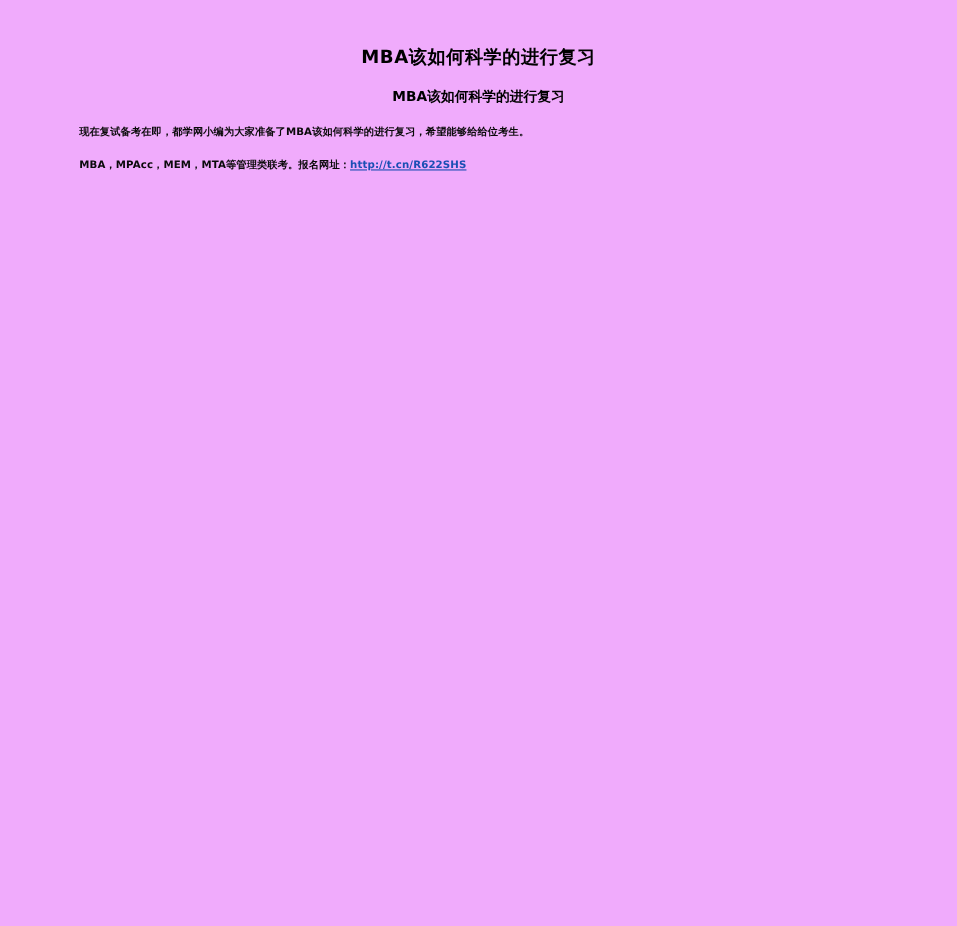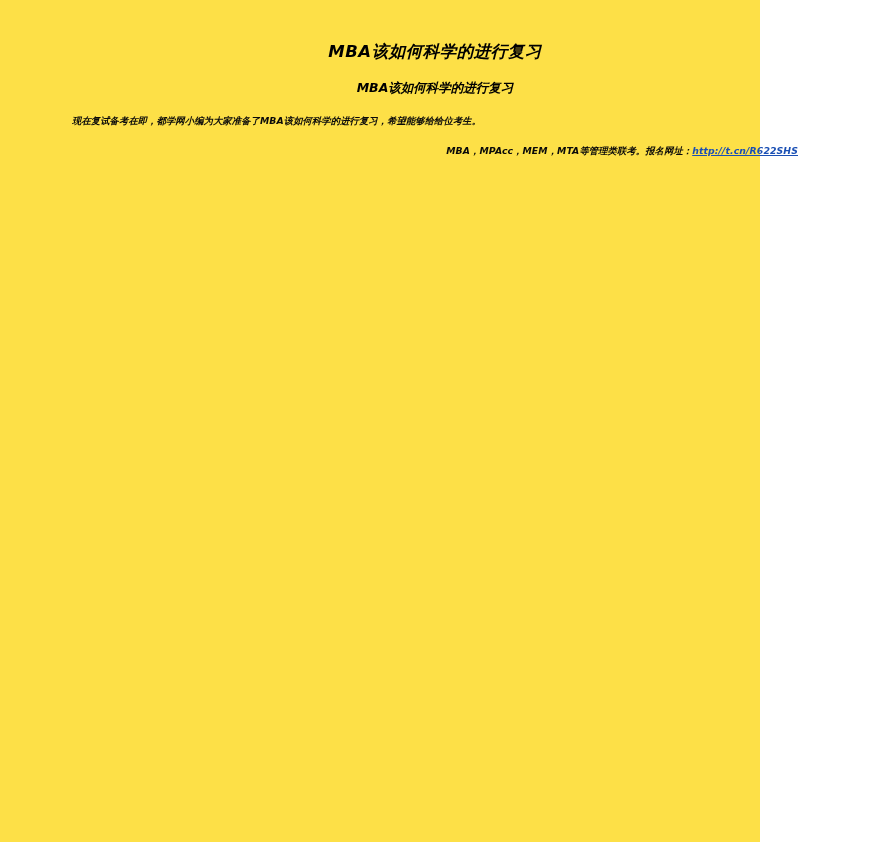--- a/index.html
+++ b/index.html
@@ -9,24 +9,23 @@
   }
   body {
     width: 870px;
     height: 842px;
     font-family: "DejaVu Sans", "Liberation Sans", sans-serif;
     color: #000000;
     overflow: hidden;
   }
   .page {
     position: relative;
-    width: 760px;
+    width: 870px;
     height: 842px;
-    background: #fde047;
-    font-style: italic;
+    background: #f0abfc;
   }
   .doc {
     position: absolute;
     left: 72px;
     top: 40px;
     width: 726px;
   }
   .doc-title {
     text-align: center;
     font-size: 16.5px;
@@ -48,21 +47,21 @@
     margin: 16px 0 1px 0;
     font-size: 9.3px;
     line-height: 1.52;
     text-align: justify;
     text-justify: inter-ideograph;
     font-weight: bold;
     color: #0a0a0a;
     letter-spacing: 0.1px;
   }
   .body-text p.last-line {
-    text-align: right;
+    text-align: left;
   }
   .link {
     color: #1a4fb4;
     text-decoration: underline;
     cursor: pointer;
   }
   .ellipsis-line {
     font-size: 9.3px;
     line-height: 1.52;
     font-weight: bold;

